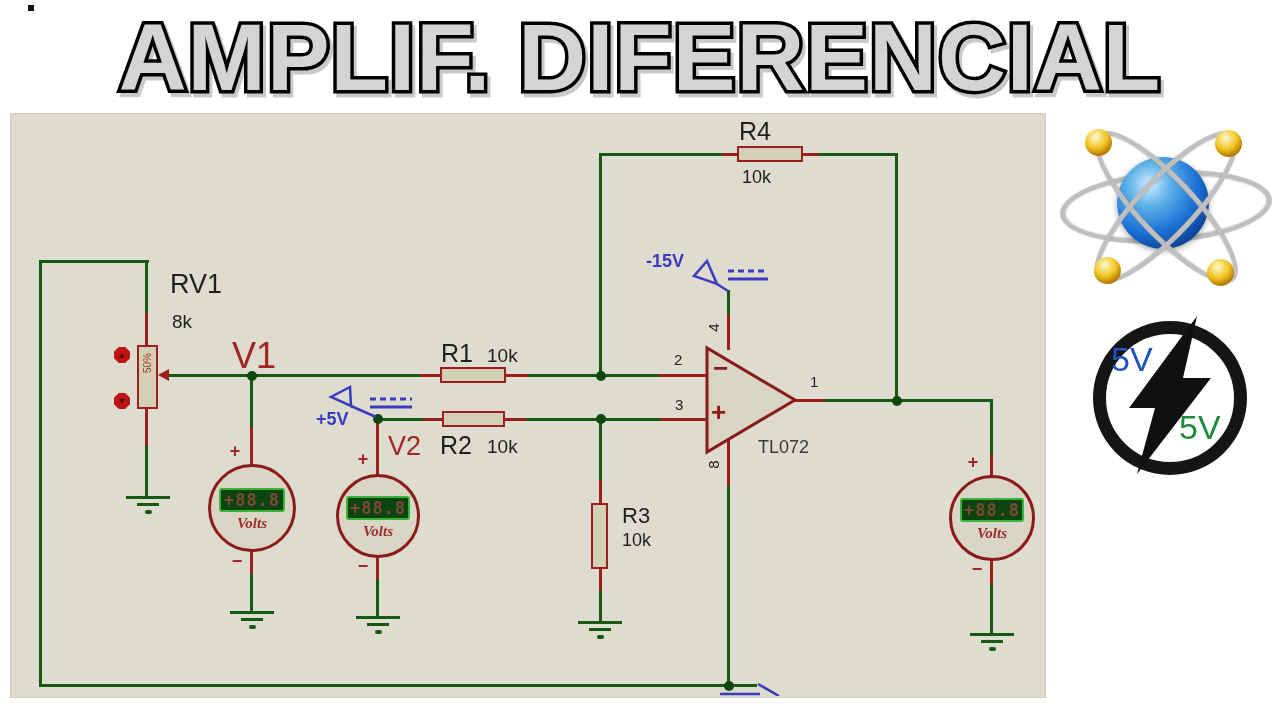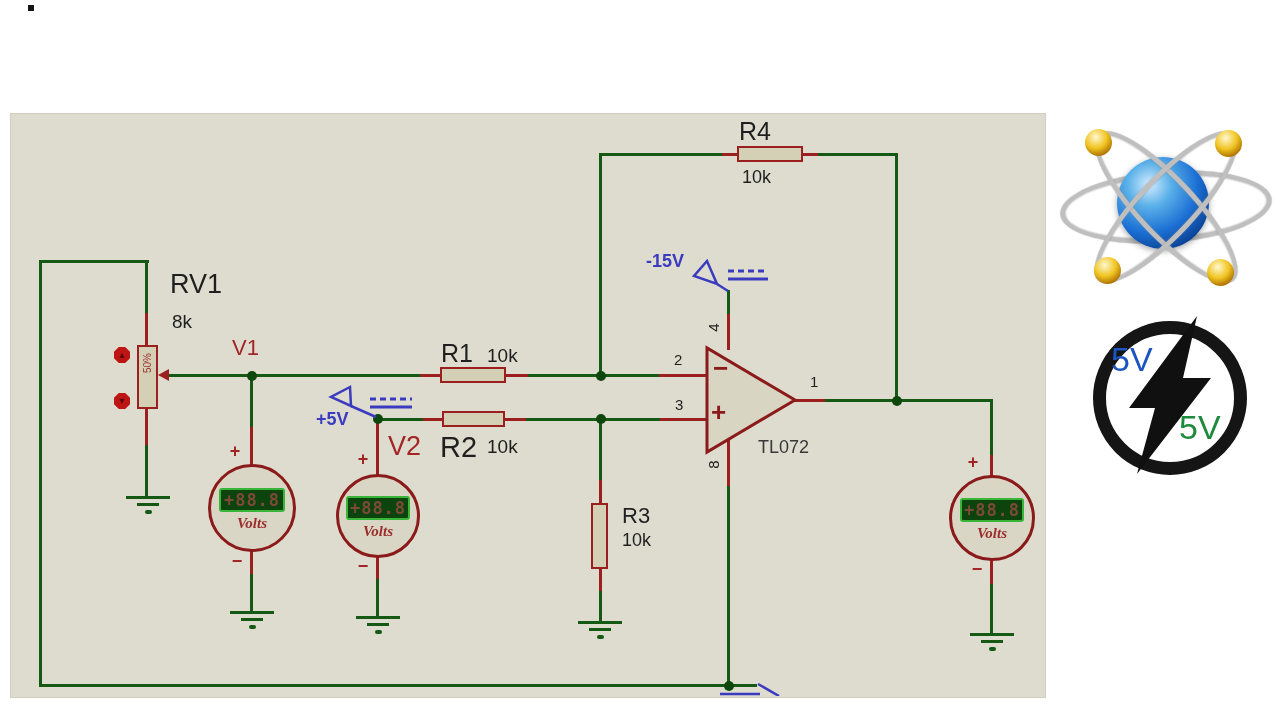--- a/index.html
+++ b/index.html
@@ -63,20 +63,25 @@
   
   #badge{left:1085px;top:312px;width:168px;height:168px;}
   #badge-ring{position:absolute;left:8px;top:9px;width:128px;height:128px;border:13px solid #151515;border-radius:50%;}
   .badge-txt{position:absolute;font-size:34px;font-weight:normal;font-family:"Liberation Sans",sans-serif;}
 </style>
 </head>
 <body>
 
 <div id="stage">
 
+  <div class="abs" id="title-wrap">
+    <svg width="1280" height="113" style="filter:drop-shadow(3px 4px 0px #c9c9c9);">
+      <text x="640" y="90" text-anchor="middle" font-family="Liberation Sans, sans-serif" font-size="94" font-weight="bold" letter-spacing="1" fill="#d4d4d4" stroke="#000000" stroke-width="7" paint-order="stroke">AMPLIF. DIFERENCIAL</text>
+    </svg>
+  </div>
   <div class="abs" id="corner-mark"></div>
 
   <div class="abs" id="schematic">
 
     <div class="w" style="left:29px;top:147px;width:3px;height:427px"></div>
     <div class="w" style="left:29px;top:147px;width:110px;height:3px"></div>
     <div class="w" style="left:135px;top:147px;width:3px;height:55px"></div>
     <div class="w" style="left:135px;top:330px;width:3px;height:54px"></div>
     <div class="w" style="left:158px;top:261px;width:254px;height:3px"></div>
     <div class="w" style="left:516px;top:261px;width:135px;height:3px"></div>
@@ -165,25 +170,25 @@
       <line x1="42" y1="16" x2="84" y2="16" stroke="#3b3bbf" stroke-width="3" stroke-dasharray="6,4"></line>
       <line x1="42" y1="24" x2="84" y2="24" stroke="#3b3bbf" stroke-width="3"></line>
     </svg>
     <svg class="abs" style="left:705px;top:568px" width="90" height="15">
       <line x1="43" y1="3" x2="64" y2="15" stroke="#3b3bbf" stroke-width="2.5"></line>
       <line x1="5" y1="13" x2="45" y2="13" stroke="#3b3bbf" stroke-width="2.5"></line>
     </svg>
 
     <div class="lbl" style="left:160px;top:156px;font-size:27px">RV1</div>
     <div class="lbl" style="left:162px;top:198px;font-size:19px">8k</div>
-    <div class="red-lbl" style="left:222px;top:222px;font-size:22px">V1</div>
+    <div class="red-lbl" style="left:222px;top:222px;font-size:36px">V1</div>
     <div class="lbl" style="left:431px;top:226px;font-size:25px">R1</div>
     <div class="lbl" style="left:477px;top:232px;font-size:19px">10k</div>
     <div class="red-lbl" style="left:378px;top:318px;font-size:27px">V2</div>
-    <div class="lbl" style="left:430px;top:318px;font-size:29px">R2</div>
+    <div class="lbl" style="left:430px;top:318px;font-size:25px">R2</div>
     <div class="lbl" style="left:477px;top:323px;font-size:19px">10k</div>
     <div class="lbl" style="left:612px;top:390px;font-size:22px">R3</div>
     <div class="lbl" style="left:612px;top:417px;font-size:18px">10k</div>
     <div class="lbl" style="left:729px;top:4px;font-size:25px">R4</div>
     <div class="lbl" style="left:732px;top:54px;font-size:18px">10k</div>
 
     <div class="meter" style="left:198px;top:351px;width:88px;height:88px">
       <div class="lcd" style="left:8px;top:21px;width:66px;height:24px">+88.8</div>
       <div class="volts" style="top:48px">Volts</div>
     </div>

